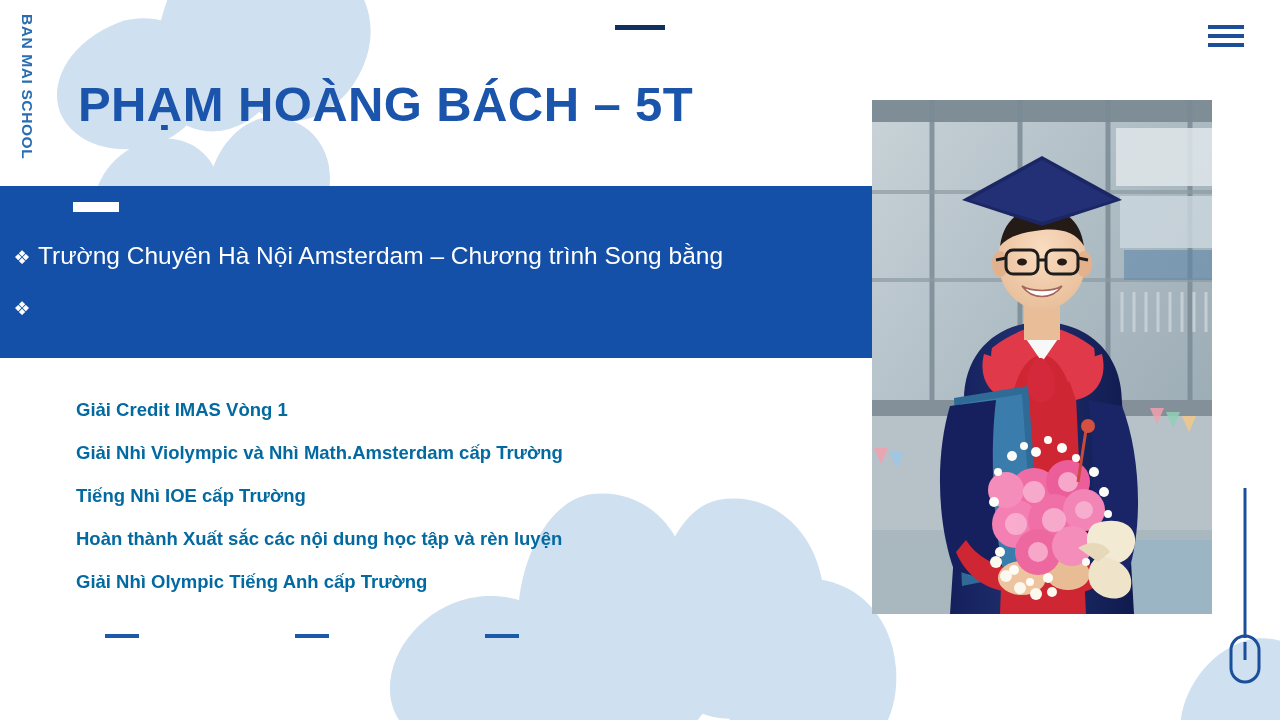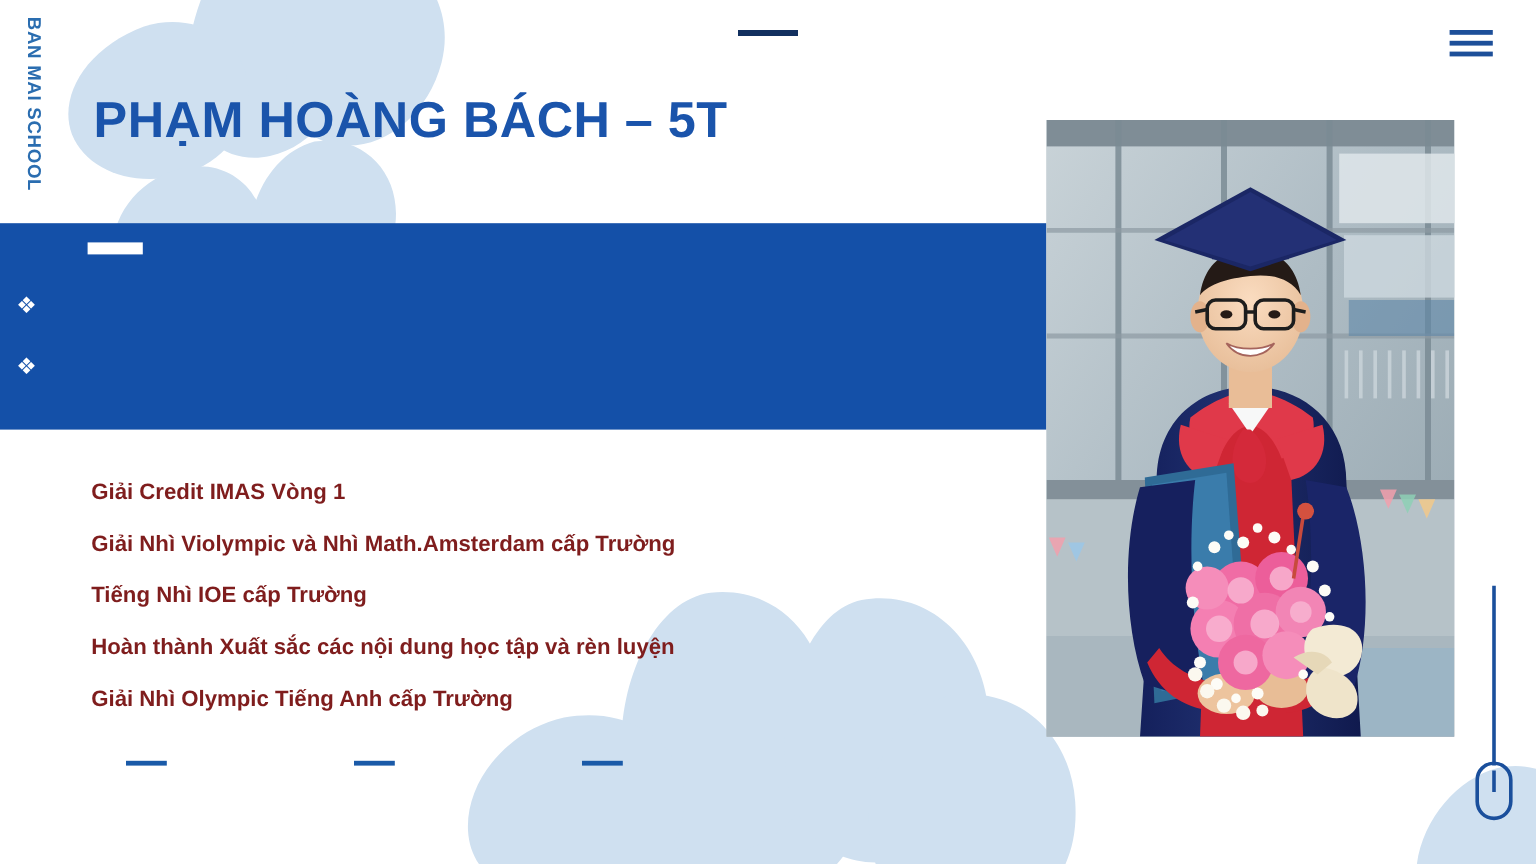--- a/index.html
+++ b/index.html
@@ -67,21 +67,21 @@
   #menu-button i {
     display: block; height: 4px; width: 36px;
     background: #1d4f99;
   }
 
   
   #page-title {
     position: absolute;
     left: 78px; top: 76px;
     z-index: 5;
-    font-size: 42px;
+    font-size: 49px;
     font-weight: 700;
     letter-spacing: 0.4px;
     color: #1a54ab;
     white-space: nowrap;
   }
 
   
   #banner {
     position: absolute;
     left: 0; top: 186px;
@@ -122,21 +122,21 @@
     position: absolute;
     left: 76px; top: 388px;
     width: 760px;
     z-index: 5;
     list-style: none;
   }
   #achievements li {
     font-size: 18.5px;
     font-weight: 600;
     line-height: 43px;
-    color: #7f1d1d;
+    color: #0369a1;
     white-space: nowrap;
   }
 
   
   .bottom-dash {
     position: absolute;
     top: 634px;
     width: 34px; height: 4px;
     background: #1a5aa8;
     z-index: 6;
@@ -204,20 +204,21 @@
     <i></i>
   </div>
 
   <h1 id="page-title">PHẠM HOÀNG BÁCH – 5T</h1>
 
   <div id="banner">
     <div id="banner-dash"></div>
     <ul id="banner-list">
       <li>
         <span class="bullet">❖</span>
+        <span>Trường Chuyên Hà Nội Amsterdam – Chương trình Song bằng</span>
       </li>
       <li>
         <span class="bullet">❖</span>
       </li>
     </ul>
   </div>
 
   <ul id="achievements">
     <li>Giải Credit IMAS Vòng 1</li>
     <li>Giải Nhì Violympic và Nhì Math.Amsterdam cấp Trường</li>

